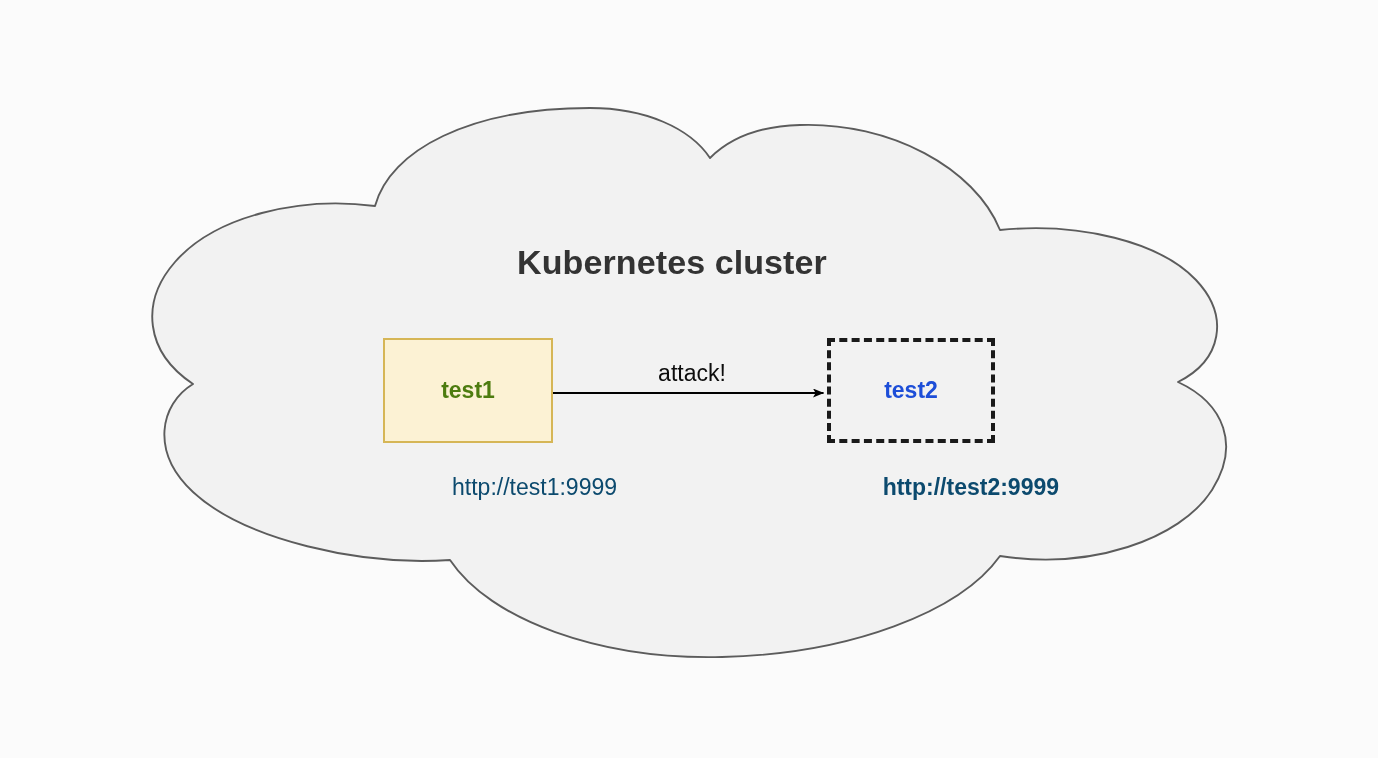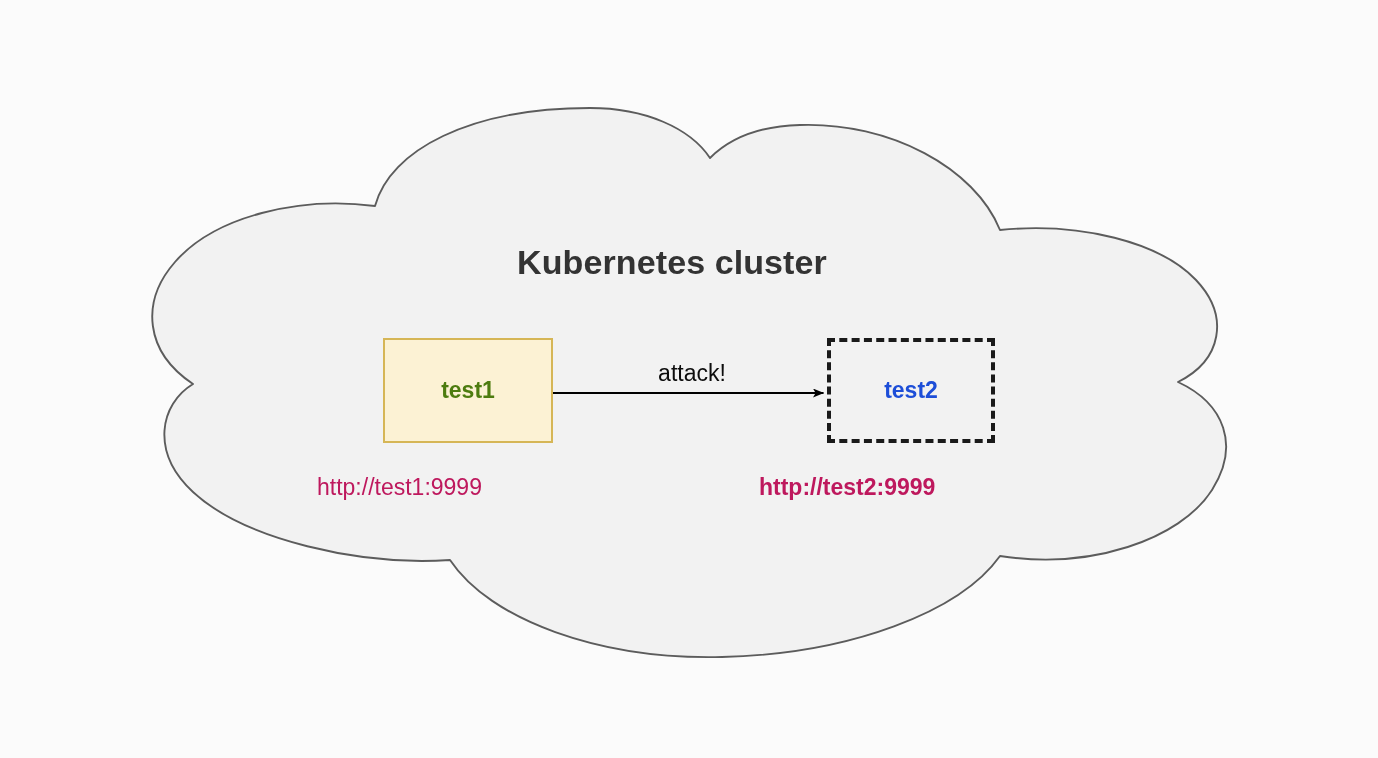--- a/index.html
+++ b/index.html
@@ -88,23 +88,23 @@
     font-size: 23px;
     color: #0d0d0d;
     white-space: nowrap;
     margin-top: 16px;
   }
 
   
   .url-label {
     position: absolute;
     font-size: 23px;
-    color: #be185d;
+    color: #0c4a6e;
     white-space: nowrap;
-    text-align: left;
+    text-align: right;
   }
   .url-test1 {
     left: 317px;
     top: 474px;
     width: 300px;
   }
   .url-test2 {
     left: 759px;
     top: 474px;
     width: 300px;

